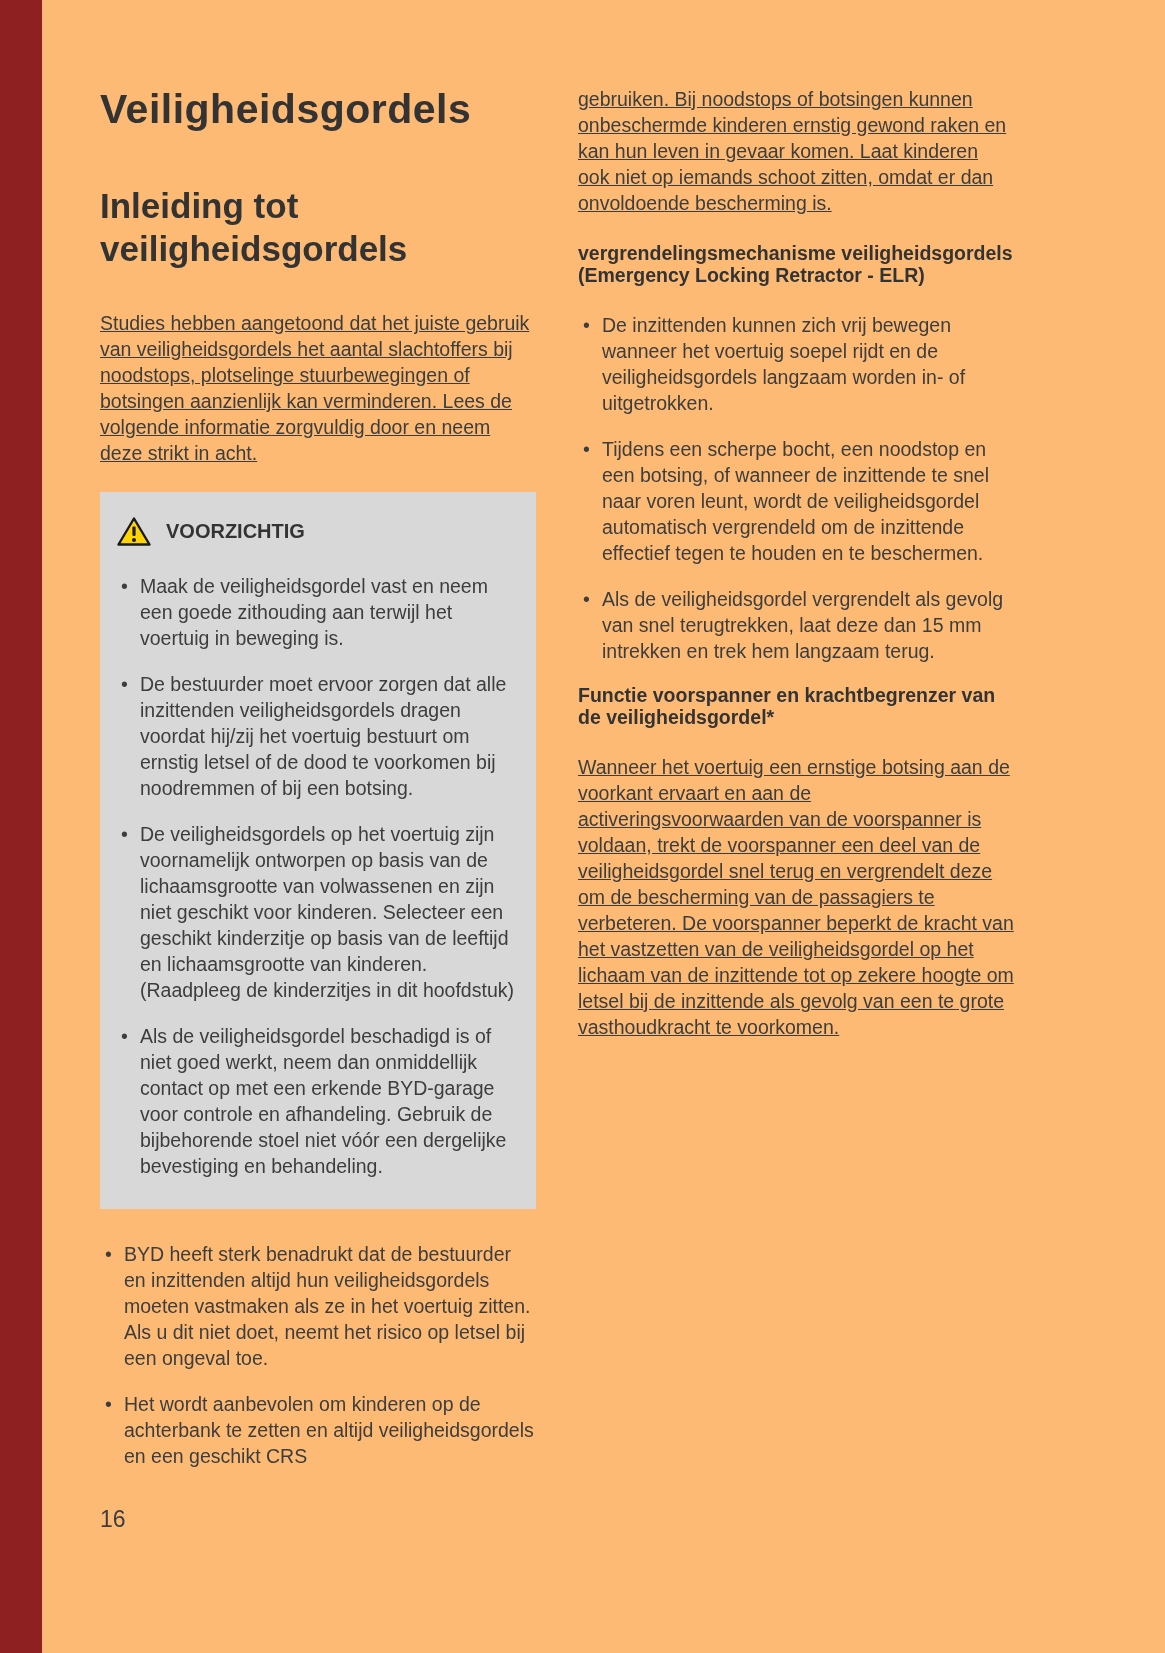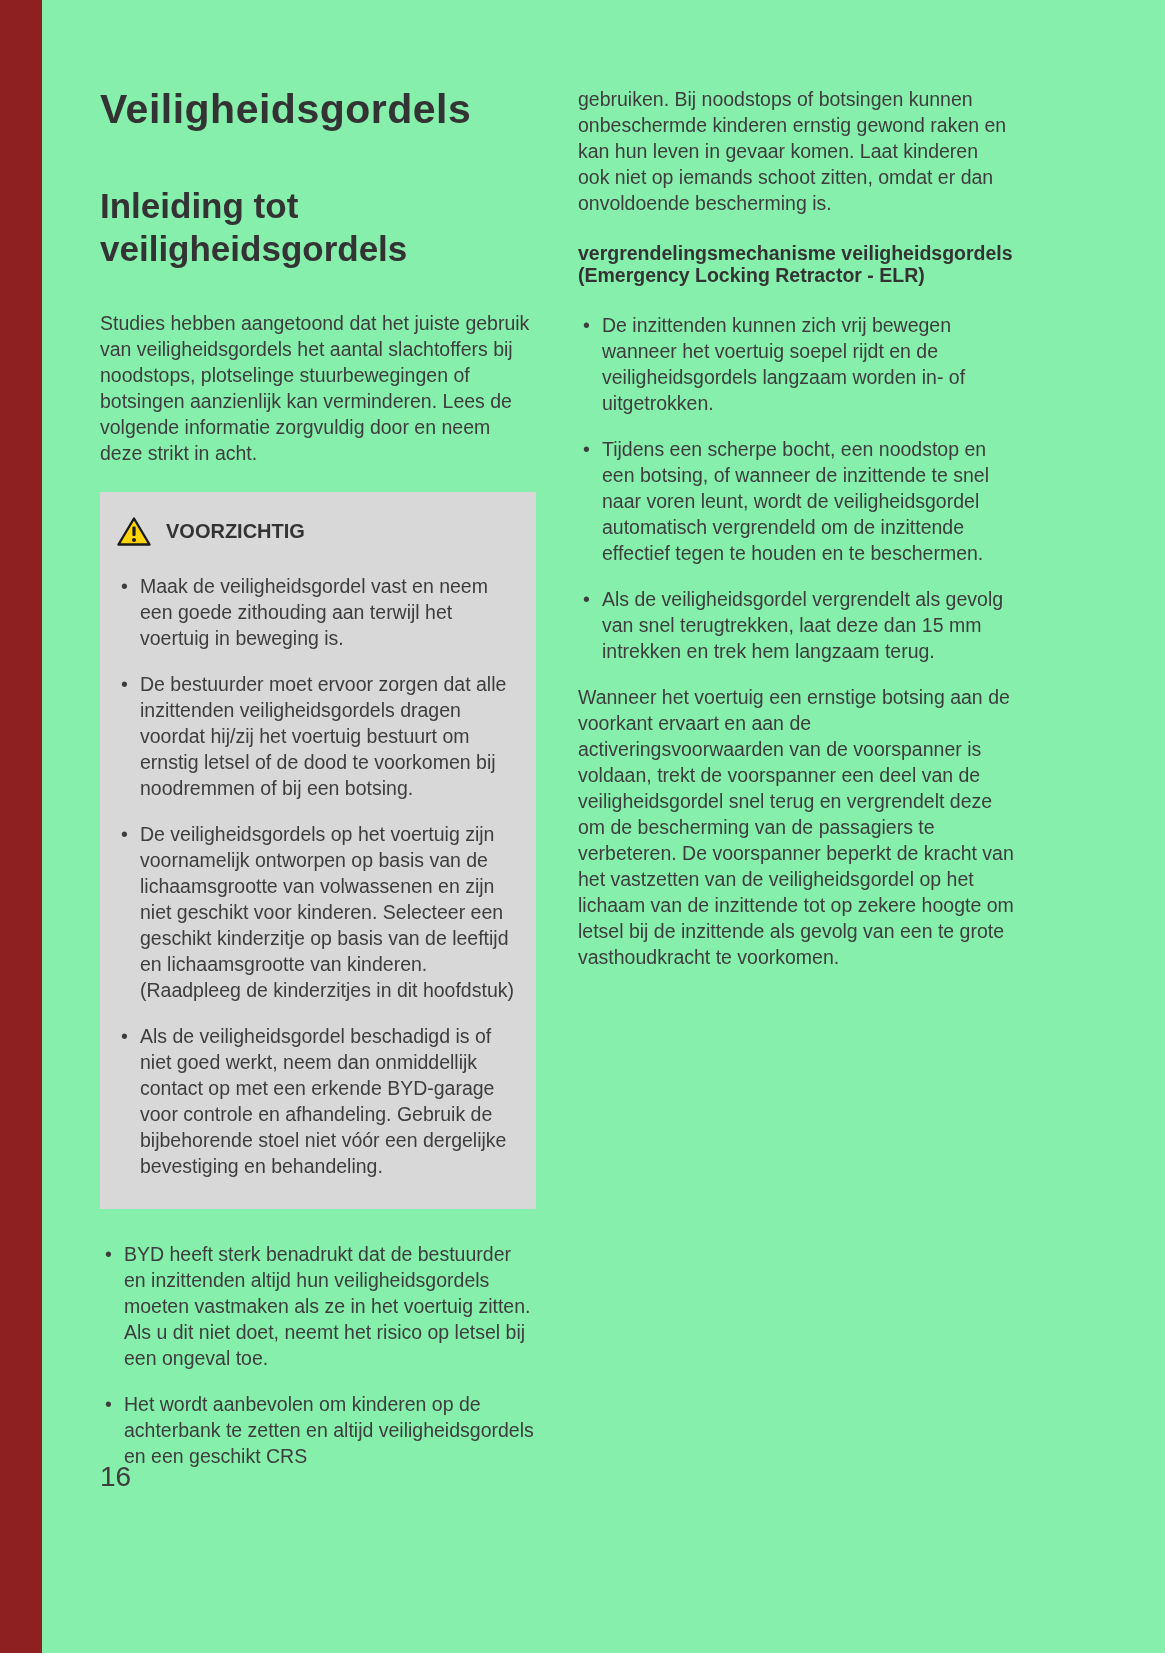--- a/index.html
+++ b/index.html
@@ -8,21 +8,21 @@
     height: 1653px;
     background: #ffffff;
     font-family: "Liberation Sans", sans-serif;
     color: #3d3d3d;
     overflow: hidden;
   }
   .page {
     position: relative;
     width: 1165px;
     height: 1653px;
-    background: #86efac;
+    background: #fdba74;
   }
   .spine {
     position: absolute;
     left: 0; top: 0;
     width: 42px; height: 100%;
     background: #8e2022;
   }
   .content {
     position: absolute;
     left: 100px;
@@ -45,21 +45,21 @@
     font-weight: 700;
     color: #333333;
     line-height: 1.22;
     max-width: 392px;
     margin-bottom: 40px;
   }
   .body-text {
     font-size: 19.5px;
     line-height: 26px;
   }
-  p.para { margin-bottom: 26px; }
+  p.para { margin-bottom: 26px; text-decoration: underline; }
 
   .caution-box {
     background: #d8d8d8;
     padding: 24px 16px 10px 16px;
     margin-top: 4px;
     margin-bottom: 32px;
   }
   .caution-header {
     display: flex;
     align-items: center;
@@ -90,22 +90,22 @@
   .sub-heading {
     font-size: 19.5px;
     font-weight: 700;
     color: #333333;
     line-height: 22px;
     margin: 6px 0 26px 0;
   }
   .page-number {
     position: absolute;
     left: 100px;
-    top: 1461px;
-    font-size: 28px;
+    top: 1506px;
+    font-size: 23px;
     color: #3d3d3d;
   }
   .warn-icon-wrap { flex: 0 0 auto; display: flex; }
 </style>
 </head>
 <body>
 
 <div class="page">
   <div class="spine"></div>
 
@@ -145,20 +145,21 @@
       <p class="para body-text">gebruiken. Bij noodstops of botsingen kunnen onbeschermde kinderen ernstig gewond raken en kan hun leven in gevaar komen. Laat kinderen ook niet op iemands schoot zitten, omdat er dan onvoldoende bescherming is.</p>
 
       <h3 class="sub-heading">vergrendelingsmechanisme veiligheidsgordels (Emergency Locking Retractor - ELR)</h3>
 
       <ul class="bullets">
         <li>De inzittenden kunnen zich vrij bewegen wanneer het voertuig soepel rijdt en de veiligheidsgordels langzaam worden in- of uitgetrokken.</li>
         <li>Tijdens een scherpe bocht, een noodstop en een botsing, of wanneer de inzittende te snel naar voren leunt, wordt de veiligheidsgordel automatisch vergrendeld om de inzittende effectief tegen te houden en te beschermen.</li>
         <li>Als de veiligheidsgordel vergrendelt als gevolg van snel terugtrekken, laat deze dan 15 mm intrekken en trek hem langzaam terug.</li>
       </ul>
 
+      <h3 class="sub-heading">Functie voorspanner en krachtbegrenzer van de veiligheidsgordel*</h3>
 
       <p class="para body-text">Wanneer het voertuig een ernstige botsing aan de voorkant ervaart en aan de activeringsvoorwaarden van de voorspanner is voldaan, trekt de voorspanner een deel van de veiligheidsgordel snel terug en vergrendelt deze om de bescherming van de passagiers te verbeteren. De voorspanner beperkt de kracht van het vastzetten van de veiligheidsgordel op het lichaam van de inzittende tot op zekere hoogte om letsel bij de inzittende als gevolg van een te grote vasthoudkracht te voorkomen.</p>
     </div>
 
   </div>
 
   <div class="page-number">16</div>
 </div>
 
 </body></html>

